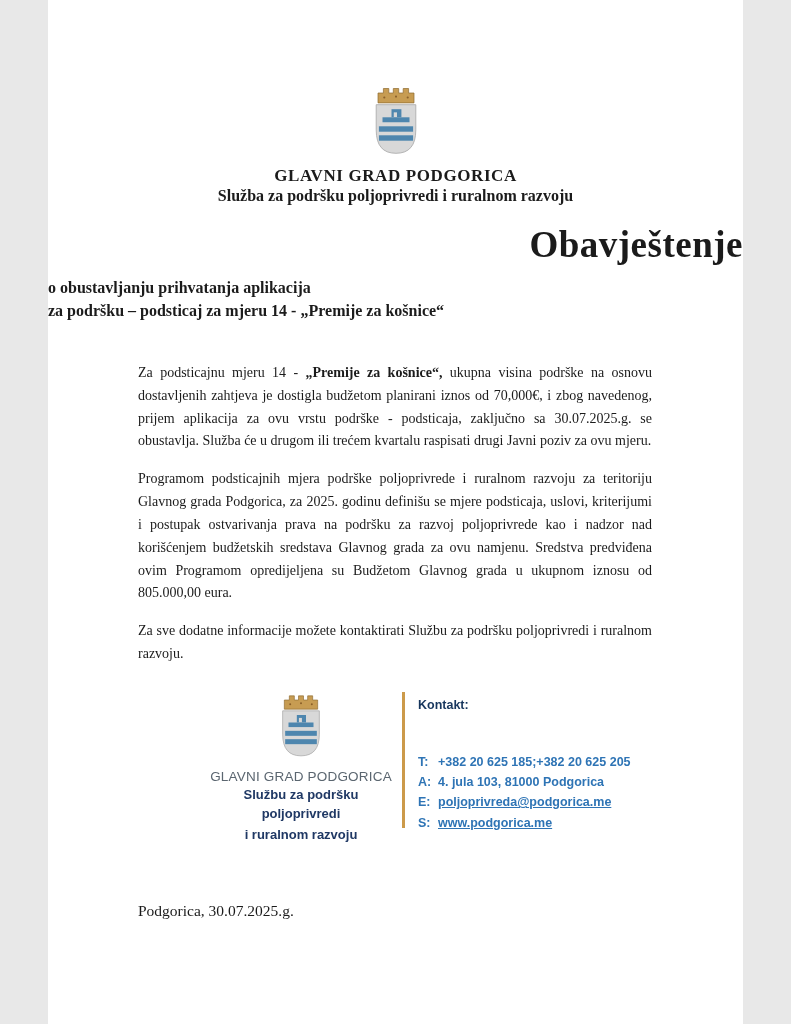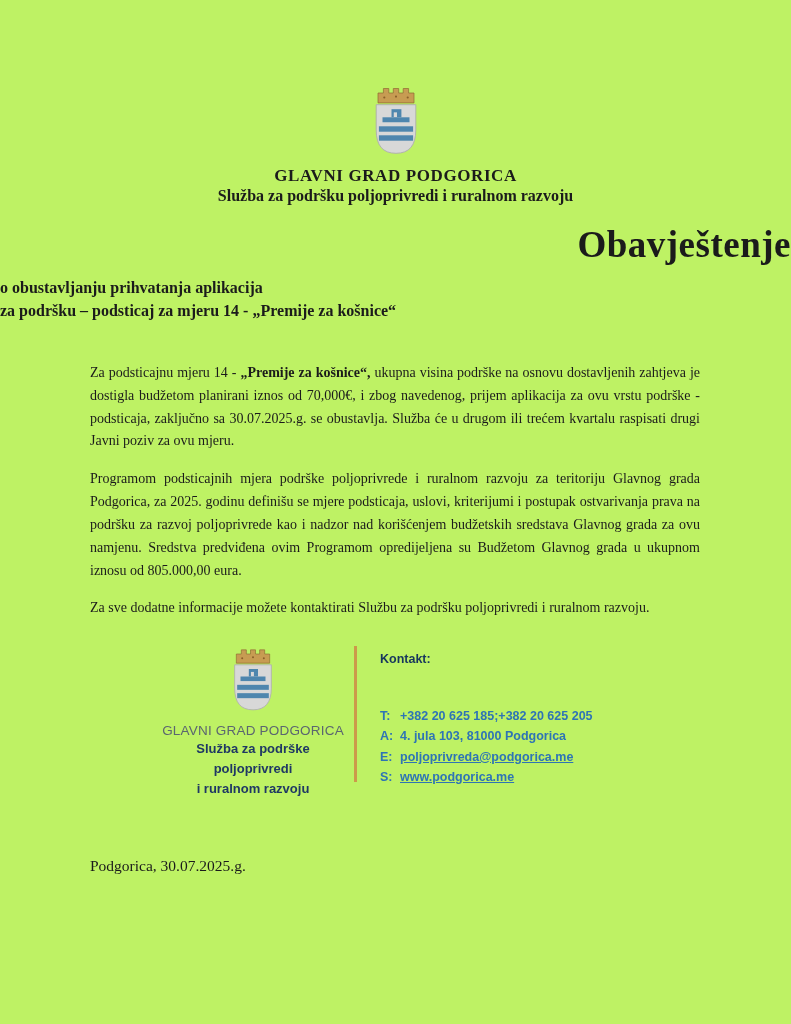--- a/index.html
+++ b/index.html
@@ -1,17 +1,17 @@
 <!DOCTYPE html>
 <html><head>
 <meta charset="utf-8">
 <style>
   html,body { margin:0; padding:0; background:#e8e8e8; }
   .page {
-    width:791px; height:1024px; margin:0 auto; background:#bef264;
+    width:695px; height:1024px; margin:0 auto; background:#ffffff;
     font-family:"Liberation Serif", serif; color:#1b1b1b;
     position:relative; overflow:hidden; box-sizing:border-box;
   }
   
   .top-header { text-align:center; padding-top:84px; }
   .coat { display:inline-block; }
   .inst {
     font-size:17px; font-weight:bold; letter-spacing:0.6px; margin-top:6px;
   }
   .dept { font-size:16px; font-weight:bold; margin-top:1px; }
@@ -39,21 +39,21 @@
     width:182px; text-align:center;
     font-family:"Liberation Sans", sans-serif;
   }
   .f-org { color:#5b6670; font-size:13.5px; margin-top:7px; letter-spacing:0.2px; }
   .f-dept { color:#1f3864; font-weight:bold; font-size:13px; line-height:1.5; margin-top:1px; }
   .f-divider {
     width:3px; height:136px; background:#cc9a4a; margin-left:10px; flex:none;
   }
   .f-right {
     font-family:"Liberation Sans", sans-serif; color:#2e74b5;
-    font-size:12.5px; font-weight:bold; padding-left:23px; padding-top:6px;
+    font-size:12.5px; font-weight:bold; padding-left:13px; padding-top:6px;
   }
   .f-kontakt { color:#17365d; font-size:12.5px; font-weight:bold; }
   .f-lines { margin-top:40px; }
   .c-row { display:flex; line-height:1.62; }
   .c-label { width:20px; flex:none; }
   .c-link { color:#2e74b5; text-decoration:underline; cursor:pointer; }
 
   
   .dateline { margin:58px 0 0 90px; font-size:15.5px; }
 </style>
@@ -97,21 +97,21 @@
         <circle cx="30" cy="13" r="1.2" fill="#8a5f2a"></circle>
         <circle cx="43" cy="14" r="1.2" fill="#8a5f2a"></circle>
         <path d="M8 22 h44 v28 q0 26 -22 26 q-22 0 -22 -26 z" fill="#d8d8d8" stroke="#aeaeae" stroke-width="1"></path>
         <rect x="25" y="27" width="11" height="9" fill="#4e86ae"></rect>
         <rect x="27.5" y="30.5" width="3.6" height="5.5" fill="#d8d8d8"></rect>
         <rect x="15" y="36" width="30" height="5.5" fill="#4e86ae"></rect>
         <rect x="11" y="46" width="38" height="6" fill="#4e86ae"></rect>
         <rect x="11" y="56" width="38" height="6" fill="#4e86ae"></rect>
       </svg>
       <div class="f-org">GLAVNI GRAD PODGORICA</div>
-      <div class="f-dept">Služba za podrške poljoprivredi</div>
+      <div class="f-dept">Službu za podršku poljoprivredi</div>
       <div class="f-dept">i ruralnom razvoju</div>
     </div>
 
     <div class="f-divider"></div>
 
     <div class="f-right">
       <div class="f-kontakt">Kontakt:</div>
       <div class="f-lines">
         <div class="c-row">
           <span class="c-label">T:</span>

